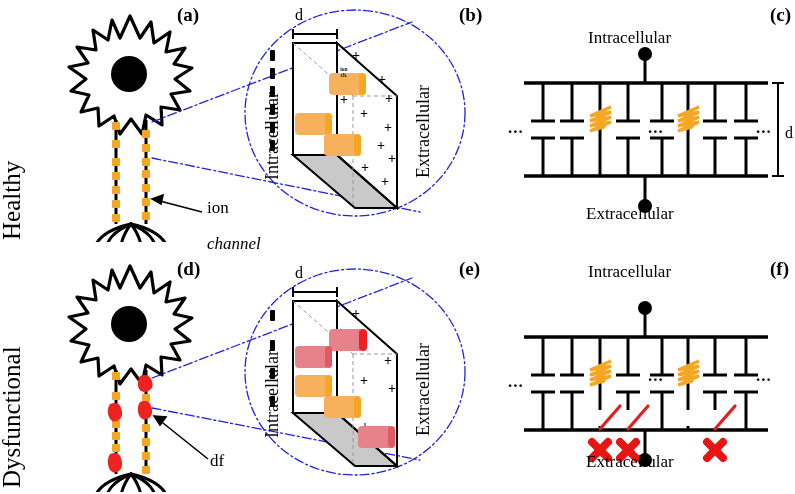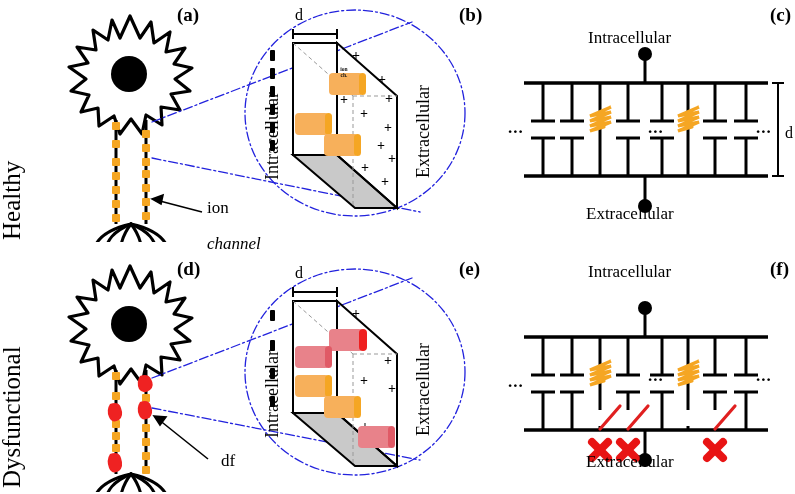--- a/index.html
+++ b/index.html
@@ -168,21 +168,21 @@
         <path d="M60,142 q9,-3 11,4 q3,8 -2,12 q-7,4 -10,-3 q-3,-7 1,-13 Z"></path>
         <path d="M60,192 q9,-3 11,4 q3,9 -2,13 q-7,4 -10,-3 q-3,-8 1,-14 Z"></path>
       </g>
 
       <g stroke="#000" stroke-width="1.6" fill="#000">
         <line x1="158" y1="197" x2="108" y2="157"></line>
         <path d="M104,154 L116,155 L110,163 Z"></path>
       </g>
     </svg>
   </div>
-  <div class="flattxt" style="left:210px;top:451px;margin-left:11px;">df</div>
+  <div class="flattxt" style="left:210px;top:451px;">df</div>
 
   <svg class="abs" style="left:0;top:0;" width="795" height="494">
     <g stroke="#2222dd" stroke-width="1.3" fill="none" stroke-dasharray="9,3,2,3" stroke-linecap="round">
 
       <line x1="152" y1="122" x2="412" y2="22"></line>
       <line x1="152" y1="158" x2="420" y2="212"></line>
 
       <ellipse cx="355" cy="113" rx="110" ry="103"></ellipse>
 
       <line x1="152" y1="378" x2="412" y2="278"></line>

